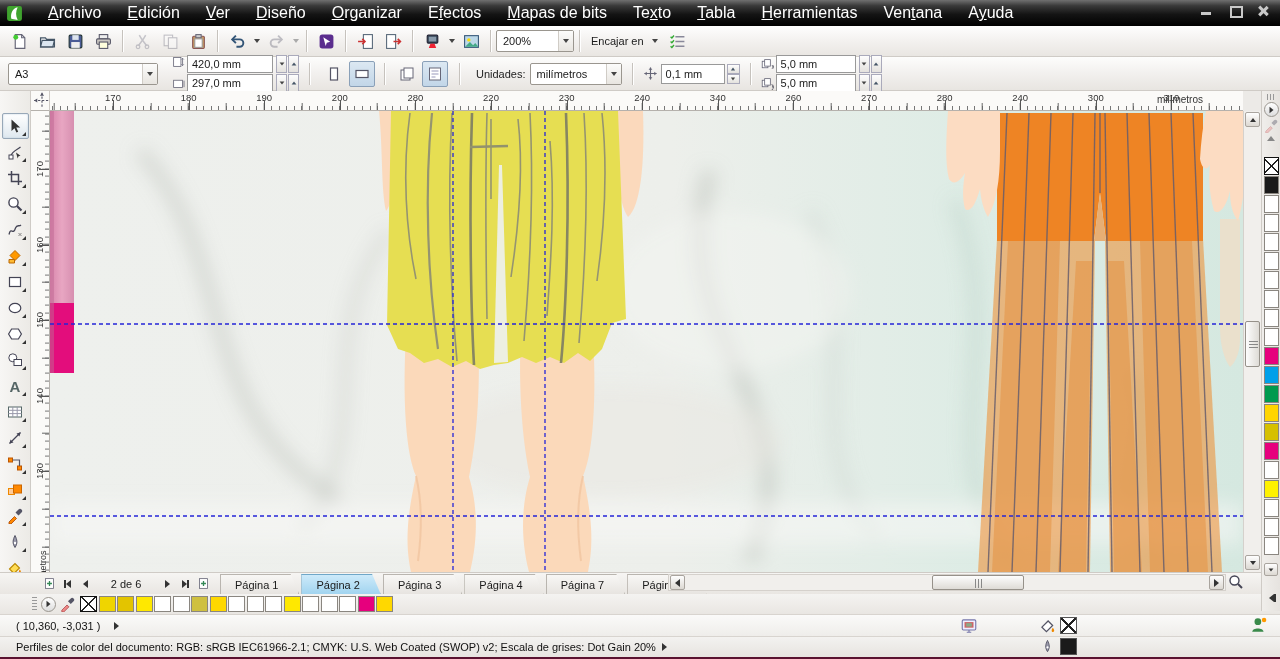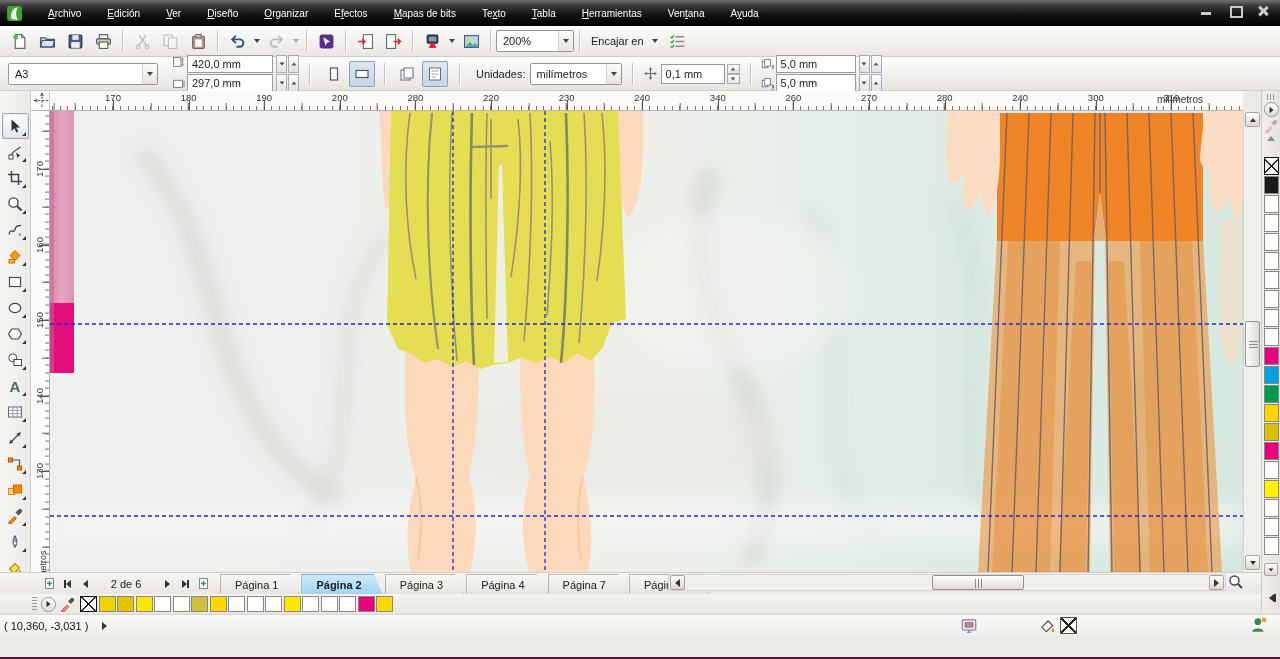--- a/index.html
+++ b/index.html
@@ -4,21 +4,21 @@
 <style>
   html,body{margin:0;padding:0;background:#888;}
   *{box-sizing:border-box;font-family:"Liberation Sans",sans-serif;}
   #win{position:relative;width:1280px;height:659px;background:#eceae7;overflow:hidden;font-size:11px;color:#1a1a1a;}
   .abs{position:absolute;}
   
   #menubar{position:absolute;left:0;top:0;width:1280px;height:26px;
     background:linear-gradient(#707070,#3a3a3a 22%,#141414 55%,#000 100%);
     display:flex;align-items:center;color:#fff;}
   #applogo{width:17px;height:17px;margin:0 12px 0 6px;flex:0 0 auto;}
-  .menu-item{padding:4px 13px;color:#fff;font-size:10px;cursor:default;}
+  .menu-item{padding:4px 13px;color:#fff;font-size:16px;cursor:default;}
   .menu-item u{text-decoration:underline;}
   #winbtns{position:absolute;right:10px;top:5px;display:flex;gap:14px;align-items:center;}
   .winbtn{width:14px;height:12px;position:relative;}
   .winbtn.min::after{content:"";position:absolute;left:1px;bottom:2px;width:10px;height:3px;background:#c9c9c9;}
   .winbtn.res::after{content:"";position:absolute;left:2px;top:1px;width:9px;height:8px;border:2px solid #c9c9c9;}
   .winbtn.cls::before,.winbtn.cls::after{content:"";position:absolute;left:6px;top:0;width:2.5px;height:12px;background:#c9c9c9;}
   .winbtn.cls::before{transform:rotate(45deg);} .winbtn.cls::after{transform:rotate(-45deg);}
   
   #toolbar{position:absolute;left:0;top:26px;width:1280px;height:31px;
     background:linear-gradient(#fefefe,#f3f1ef 50%,#e9e6e2);border-bottom:1px solid #cfcbc6;
@@ -81,41 +81,41 @@
   #vscroll{position:absolute;left:1243px;top:111px;width:18px;height:461px;background:#f1efec;border-left:1px solid #d5d1cc;}
   .sbtn{position:absolute;left:1px;width:15px;height:15px;border:1px solid #a9a49e;border-radius:2px;background:linear-gradient(#fefefe,#dcd8d2);display:flex;align-items:center;justify-content:center;}
   #vthumb{position:absolute;left:1px;top:210px;width:15px;height:46px;border:1px solid #96918a;border-radius:2px;background:linear-gradient(90deg,#fdfdfd,#dedbd6);}
   #vthumb::after{content:"";position:absolute;left:3px;top:19px;width:9px;height:1px;background:#888;box-shadow:0 3px 0 #888,0 6px 0 #888;}
   
   #tabsrow{position:absolute;left:0;top:572px;width:1280px;height:22px;background:linear-gradient(#f6f5f3,#e9e6e2);border-top:1px solid #cfcbc6;display:flex;align-items:center;}
   .navbtn{width:18px;height:18px;display:flex;align-items:center;justify-content:center;position:relative;}
   .bar{display:inline-block;width:2px;height:8px;background:#333;}
   #pagecount{width:64px;text-align:center;}
   .ptab{height:21px;padding:0 14px;display:flex;align-items:center;background:linear-gradient(#f8f7f5,#e6e3df);border:1px solid #b9b5af;border-bottom:none;margin-right:2px;clip-path:polygon(0 0,calc(100% - 9px) 0,100% 100%,0 100%);padding-right:20px;}
-  .ptab.active{background:linear-gradient(#cdeafa,#9fd3ef);border-color:#6fa7c8;font-weight:bold;}
+  .ptab.active{background:linear-gradient(#cdeafa,#9fd3ef);border-color:#6fa7c8;font-weight:normal;}
   #hscroll{position:absolute;left:668px;top:574px;width:558px;height:17px;background:#f1efec;border:1px solid #d5d1cc;}
   #hthumb{position:absolute;left:263px;top:0px;width:92px;height:15px;border:1px solid #96918a;border-radius:2px;background:linear-gradient(#fdfdfd,#dedbd6);}
   #hthumb::after{content:"";position:absolute;top:3px;left:42px;height:9px;width:1px;background:#888;box-shadow:3px 0 0 #888,6px 0 0 #888;}
   
   #docpal{position:absolute;left:0;top:594px;width:1280px;height:20px;background:linear-gradient(#f4f3f1,#e9e6e2);display:flex;align-items:center;}
   .grip-dots{width:5px;height:14px;margin:0 4px 0 32px;background:repeating-linear-gradient(180deg,#999 0 1px,transparent 1px 3px);}
   .flyout{width:15px;height:15px;border-radius:50%;border:1px solid #9a968f;background:linear-gradient(#fff,#ddd);display:flex;align-items:center;justify-content:center;margin-right:4px;}
   .swatch{width:17px;height:16px;border:1px solid #8a8680;margin-right:1.5px;flex:0 0 auto;}
   .none-swatch{background:
     linear-gradient(45deg,transparent 45%,#222 45%,#222 55%,transparent 55%),
     linear-gradient(-45deg,transparent 45%,#222 45%,#222 55%,transparent 55%),#fff;border:1.5px solid #111;}
   
   #rpal{position:absolute;left:1261px;top:91px;width:19px;height:520px;background:linear-gradient(90deg,#f0eeeb,#e6e3df);border-left:1px solid #cfcbc6;}
   #rpal .swatch{width:15px;height:18px;margin:0 0 1px 2px;}
   #rpal-swatches{position:absolute;left:0;top:66px;}
   
   #status1{position:absolute;left:0;top:614px;width:1280px;height:22px;background:linear-gradient(#fafaf9,#efedea);border-top:1px solid #d8d4cf;display:flex;align-items:center;}
   #status2{position:absolute;left:0;top:636px;width:1280px;height:21px;background:linear-gradient(#f3f2f0,#e7e4e0);border-top:1px solid #d8d4cf;display:flex;align-items:center;}
   #winedge{position:absolute;left:0;top:657px;width:1280px;height:2px;background:#5a1230;}
-  .stext{margin-left:4px;color:#111;text-align:right;}
+  .stext{margin-left:16px;color:#111;text-align:right;}
   .sicon{width:18px;height:18px;display:inline-block;}
   .ind-swatch{width:17px;height:17px;border:1px solid #555;display:inline-block;}
 </style>
 </head>
 <body>
 
 <div id="win">
 
   <div id="menubar">
     <span id="applogo" class="ic"><svg viewBox="0 0 16 16" width="100%" height="100%" xmlns="http://www.w3.org/2000/svg">
@@ -884,15 +884,24 @@
           <path d="M3.5 9 L9 3.5 L13 7.5 L7.5 13 z" fill="#fff" stroke="#556" stroke-width="1.1"></path>
           <path d="M13.2 9.5 c1.6 2 1.6 3.6 0.2 3.8 c-1.4 0.2 -1.8 -1.8 -0.2 -3.8 z" fill="#e80"></path>
         </svg></div>
     <div style="position:absolute;left:1060px;top:2px;" class="ind-swatch none-swatch"></div>
     <div style="position:absolute;left:1250px;top:1px;" class="sicon"><svg viewBox="0 0 16 16" width="100%" height="100%" xmlns="http://www.w3.org/2000/svg">
           <circle cx="7" cy="5" r="3" fill="#3a8a4a"></circle>
           <path d="M2 14 c0 -4 10 -4 10 0 z" fill="#3a8a4a"></path>
           <circle cx="12.5" cy="3.5" r="2" fill="#f90"></circle>
         </svg></div>
   </div>
+  <div id="status2">
+    <span class="stext">Perfiles de color del documento: RGB: sRGB IEC61966-2.1; CMYK: U.S. Web Coated (SWOP) v2; Escala de grises: Dot Gain 20%</span>
+    <span class="tri r" style="margin-left:6px;"></span>
+    <div style="position:absolute;left:1040px;top:2px;width:15px;height:15px;" class="sicon"><svg viewBox="0 0 16 16" width="100%" height="100%" xmlns="http://www.w3.org/2000/svg">
+          <path d="M8 1.5 C6 5.5 5 9 8 13.5 C11 9 10 5.5 8 1.5 z" fill="#99a" stroke="#556"></path>
+          <circle cx="8" cy="9" r="1.2" fill="#fff"></circle>
+        </svg></div>
+    <div id="outline-ind" style="position: absolute; left: 1060px; top: 1px; background: rgb(26, 26, 26);" class="ind-swatch"></div>
+  </div>
   <div id="winedge"></div>
 
 </div>
 
 </body></html>

